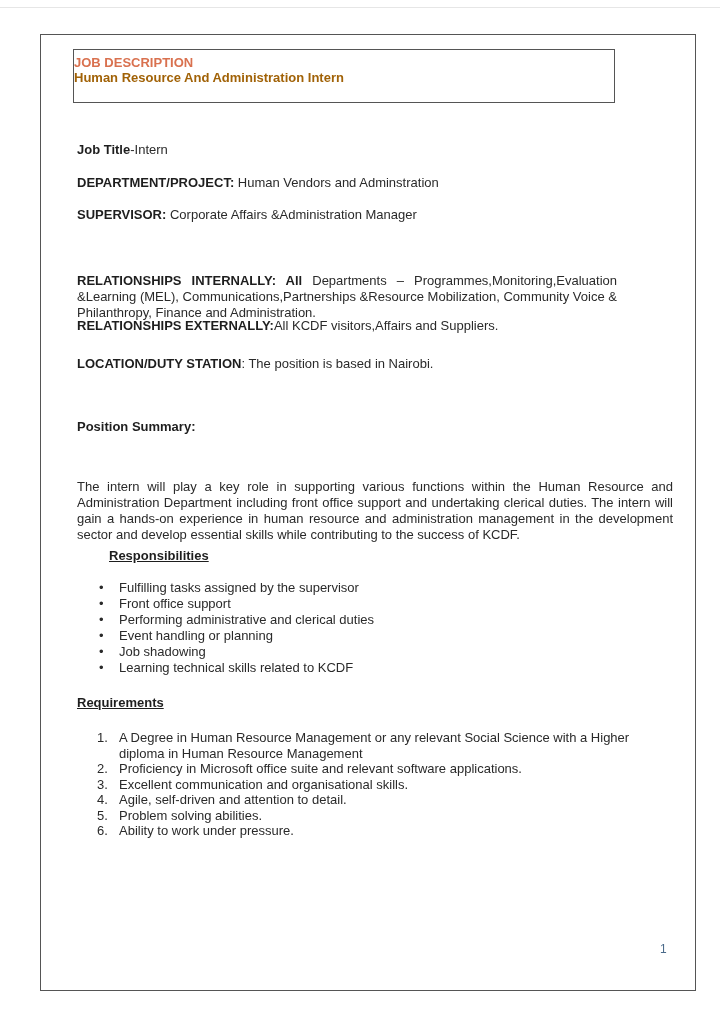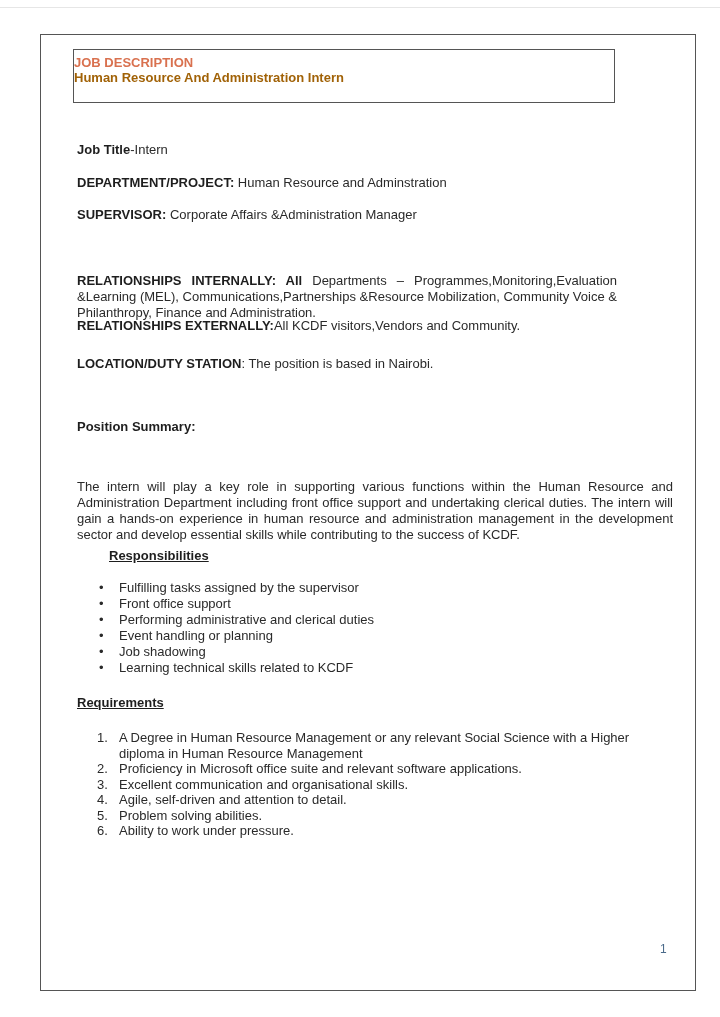--- a/index.html
+++ b/index.html
@@ -41,30 +41,30 @@
 <div class="title-box">
   <div class="t1">JOB DESCRIPTION</div>
   <div class="t2">Human Resource And Administration Intern</div>
 </div>
 
 <div class="content">
   <div class="field" style="top:2px;">
     <b>Job Title</b><span>-Intern</span>
   </div>
   <div class="field" style="top:35px;">
-    <b>DEPARTMENT/PROJECT:</b><span> Human Resource and Adminstration</span>
+    <b>DEPARTMENT/PROJECT:</b><span> Human Vendors and Adminstration</span>
   </div>
   <div class="field" style="top:67px;">
     <b>SUPERVISOR:</b><span> Corporate Affairs &amp;Administration Manager</span>
   </div>
   <div class="field justify" style="top:107px; width:540px;">
     <b>RELATIONSHIPS INTERNALLY: All</b><span> Departments – Programmes,Monitoring,Evaluation &amp;Learning (MEL), Communications,Partnerships &amp;Resource Mobilization, Community Voice &amp; Philanthropy, Finance and Administration.</span>
   </div>
   <div class="field" style="top:178px;">
-    <b>RELATIONSHIPS EXTERNALLY:</b><span>All KCDF visitors,Vendors and Community.</span>
+    <b>RELATIONSHIPS EXTERNALLY:</b><span>All KCDF visitors,Affairs and Suppliers.</span>
   </div>
   <div class="field" style="top:216px;">
     <b>LOCATION/DUTY STATION</b><span>: The position is based in Nairobi.</span>
   </div>
 
   <div class="section-h" style="top:279px;">Position Summary:</div>
   <div class="field justify" style="top:313px;">The intern will play a key role in supporting various functions within the Human Resource and Administration Department including front office support and undertaking clerical duties. The intern will gain a hands-on experience in human resource and administration management in the development sector and develop essential skills while contributing to the success of KCDF.</div>
 
   <div class="section-h underline" style="top:408px;margin-left:32px;">Responsibilities</div>
   <ul class="resp">

